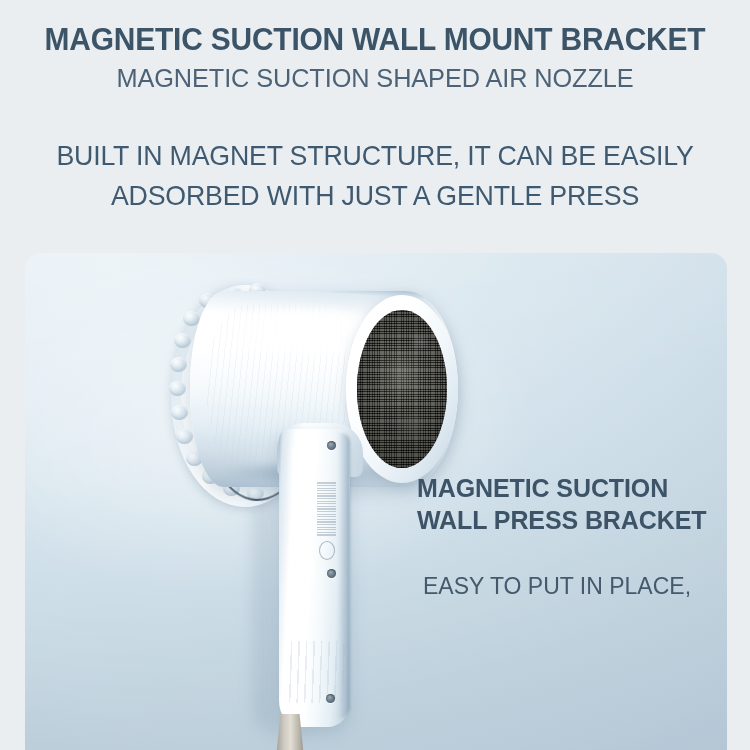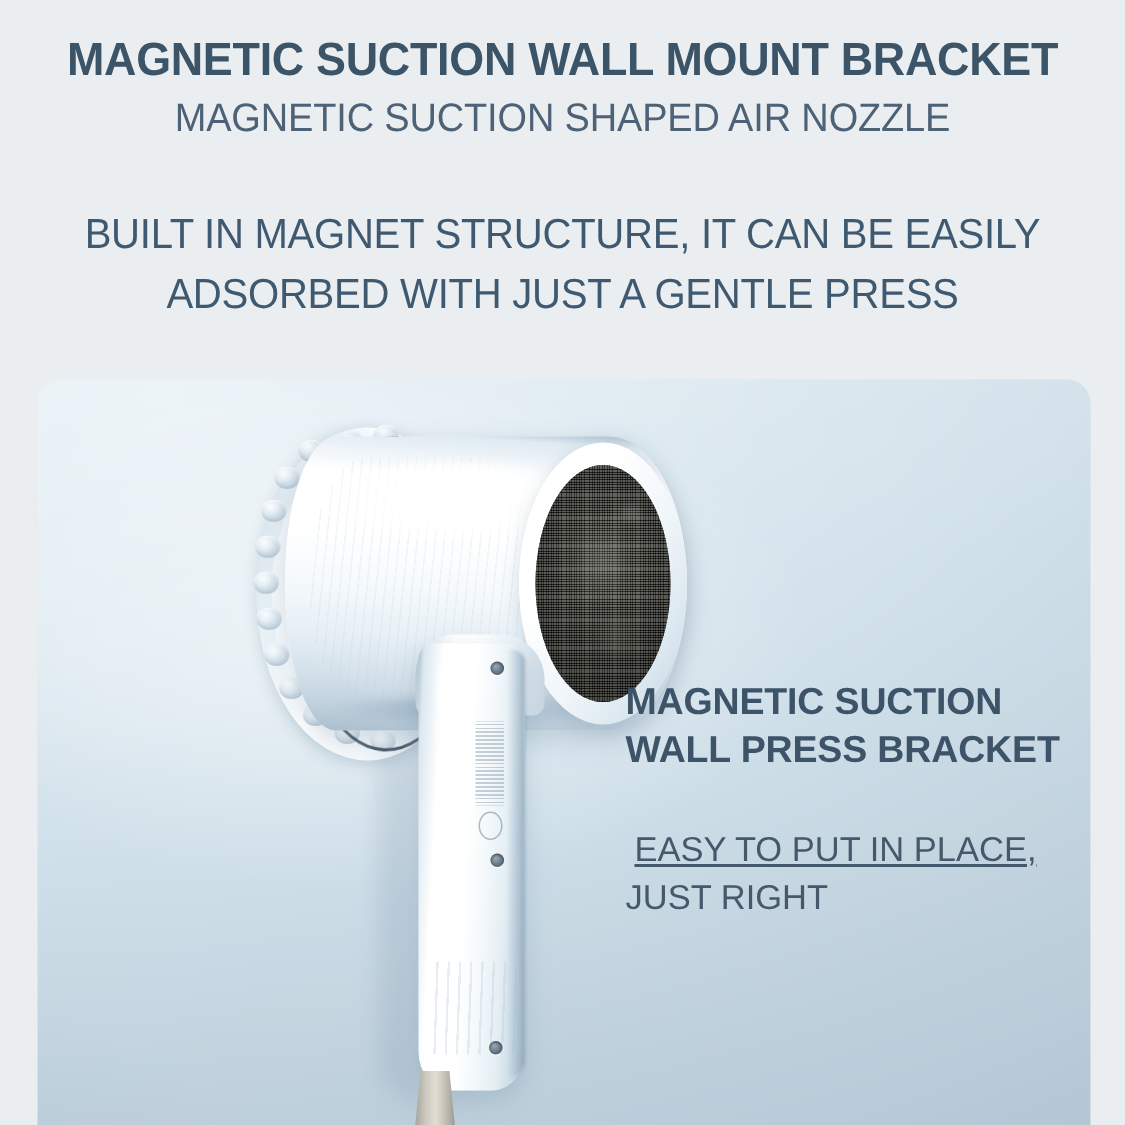--- a/index.html
+++ b/index.html
@@ -295,31 +295,31 @@
   
   .cord-stub {
     position:absolute; left:275px; top:714px;
     width:30px; height:36px;
     background:linear-gradient(90deg, #9a9a93 0%, #cfcac1 30%, #e2ded4 52%, #b8b4aa 80%, #8e8e87 100%);
     border-radius:4px 4px 2px 2px;
     clip-path:polygon(18% 0%, 82% 0%, 94% 100%, 6% 100%);
   }
 
   
-  .overlay { position:absolute; left:417px; top:452px; width:310px; }
+  .overlay { position:absolute; left:417px; top:472px; width:310px; }
   .ov-bold {
     font-size:25px; font-weight:bold; color:#3d5468;
     line-height:32px; letter-spacing:-0.1px; white-space:nowrap;
   }
   .ov-reg {
     margin-top:34px;
     font-size:23px; font-weight:normal; color:#44596c;
     line-height:32px; letter-spacing:0px; white-space:nowrap;
   }
-  .ov-reg .ln1 { padding-left:6px;text-decoration:underline; }
+  .ov-reg .ln1 { padding-left:6px; }
 </style>
 </head>
 <body>
 
 <div class="page">
 
   <div class="header">
     <div class="title-main">MAGNETIC SUCTION WALL MOUNT BRACKET</div>
     <div class="title-sub">MAGNETIC SUCTION SHAPED AIR NOZZLE</div>
     <div class="tagline">
@@ -391,17 +391,16 @@
 
   <div class="cord-stub"></div>
 
   <div class="overlay">
     <div class="ov-bold">
       <div>MAGNETIC SUCTION</div>
       <div>WALL PRESS BRACKET</div>
     </div>
     <div class="ov-reg">
       <div class="ln1">EASY TO PUT IN PLACE,</div>
-      <div>JUST RIGHT</div>
     </div>
   </div>
 
 </div>
 
 </body></html>

